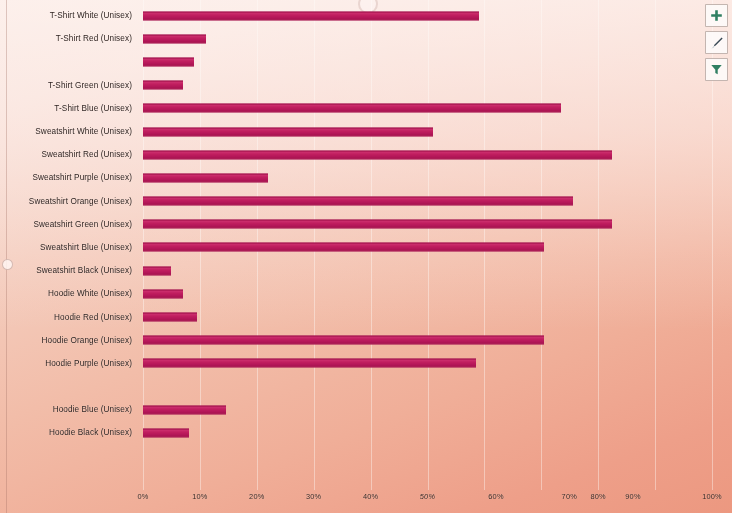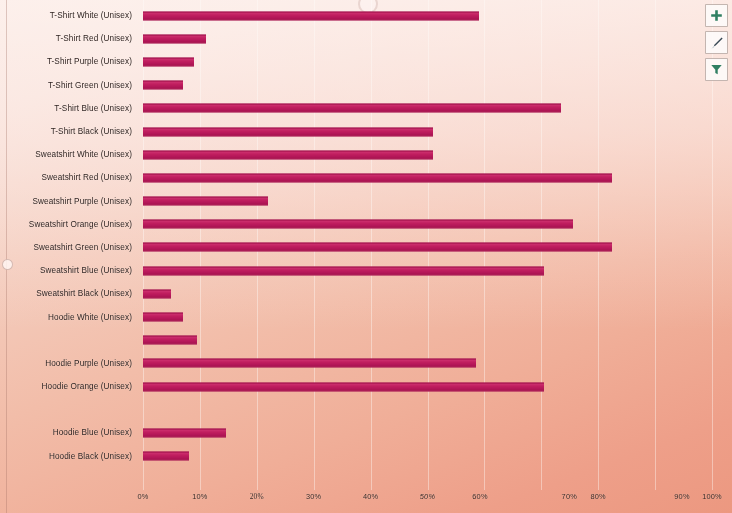--- a/index.html
+++ b/index.html
@@ -193,44 +193,37 @@
             <div class="bar" title="T-Shirt White (Unisex): 59%" style="width: 335.71px;"></div>
           </div>
         </div>
         <div class="row">
           <div class="row-label">T-Shirt Red (Unisex)</div>
           <div class="row-track">
             <div class="bar" title="T-Shirt Red (Unisex): 11%" style="width: 62.59px;"></div>
           </div>
         </div>
         <div class="row">
-          <div class="row-label">T-Shirt Purple (Unisex)</div>
           <div class="row-track">
             <div class="bar" title="T-Shirt Purple (Unisex): 9%" style="width: 51.21px;"></div>
           </div>
         </div>
         <div class="row">
           <div class="row-label">T-Shirt Green (Unisex)</div>
           <div class="row-track">
             <div class="bar" title="T-Shirt Green (Unisex): 7%" style="width: 39.83px;"></div>
           </div>
         </div>
         <div class="row">
           <div class="row-label">T-Shirt Blue (Unisex)</div>
           <div class="row-track">
             <div class="bar" title="T-Shirt Blue (Unisex): 73.5%" style="width: 418.215px;"></div>
           </div>
         </div>
         <div class="row">
-          <div class="row-label">T-Shirt Black (Unisex)</div>
-          <div class="row-track">
-            <div class="bar" title="T-Shirt Black (Unisex): 51%" style="width: 290.19px;"></div>
-          </div>
-        </div>
-        <div class="row">
           <div class="row-label">Sweatshirt White (Unisex)</div>
           <div class="row-track">
             <div class="bar" title="Sweatshirt White (Unisex): 51%" style="width: 290.19px;"></div>
           </div>
         </div>
         <div class="row">
           <div class="row-label">Sweatshirt Red (Unisex)</div>
           <div class="row-track">
             <div class="bar" title="Sweatshirt Red (Unisex): 82.5%" style="width: 469.425px;"></div>
           </div>
@@ -265,34 +258,35 @@
             <div class="bar" title="Sweatshirt Black (Unisex): 5%" style="width: 28.45px;"></div>
           </div>
         </div>
         <div class="row">
           <div class="row-label">Hoodie White (Unisex)</div>
           <div class="row-track">
             <div class="bar" title="Hoodie White (Unisex): 7%" style="width: 39.83px;"></div>
           </div>
         </div>
         <div class="row">
+          <div class="row-label">Hoodie Red (Unisex)</div>
           <div class="row-track">
             <div class="bar" title="Hoodie Red (Unisex): 9.5%" style="width: 54.055px;"></div>
           </div>
         </div>
         <div class="row">
+          <div class="row-label">Hoodie Orange (Unisex)</div>
+          <div class="row-track">
+            <div class="bar" title="Hoodie Orange (Unisex): 70.5%" style="width: 401.145px;"></div>
+          </div>
+        </div>
+        <div class="row">
           <div class="row-label">Hoodie Purple (Unisex)</div>
           <div class="row-track">
             <div class="bar" title="Hoodie Purple (Unisex): 58.5%" style="width: 332.865px;"></div>
-          </div>
-        </div>
-        <div class="row">
-          <div class="row-label">Hoodie Orange (Unisex)</div>
-          <div class="row-track">
-            <div class="bar" title="Hoodie Orange (Unisex): 70.5%" style="width: 401.145px;"></div>
           </div>
         </div>
         <div class="row">
           <div class="row-label"></div>
           <div class="row-track"></div>
         </div>
         <div class="row">
           <div class="row-label">Hoodie Blue (Unisex)</div>
           <div class="row-track">
             <div class="bar" title="Hoodie Blue (Unisex): 14.5%" style="width: 82.505px;"></div>
@@ -301,28 +295,28 @@
         <div class="row">
           <div class="row-label">Hoodie Black (Unisex)</div>
           <div class="row-track">
             <div class="bar" title="Hoodie Black (Unisex): 8%" style="width: 45.52px;"></div>
           </div>
         </div>
       </div>
     <div class="axis" id="axis">
         <div class="tick" style="left: 0px;">0%</div>
         <div class="tick" style="left: 56.9px;">10%</div>
-        <div class="tick" style="left: 113.8px; font-family: Liberation Serif, serif;">20%</div>
+        <div class="tick" style="left: 113.8px;">20%</div>
         <div class="tick" style="left: 170.7px;">30%</div>
         <div class="tick" style="left: 227.6px;">40%</div>
         <div class="tick" style="left: 284.5px; font-style: italic;">50%</div>
-        <div class="tick" style="left: 337px;">60%</div>
+        <div class="tick" style="left: 353px;">60%</div>
         <div class="tick" style="left: 398.3px; margin-left: 28px;">70%</div>
         <div class="tick" style="left: 455.2px;">80%</div>
-        <div class="tick" style="left: 539px;">90%</div>
+        <div class="tick" style="left: 490px;">90%</div>
         <div class="tick" style="left: 569px;">100%</div>
       </div>
   </div>
 
   <div class="toolbar">
     <div class="tool-btn">
       <span>
         <svg width="13" height="13" viewBox="0 0 13 13">
           <path d="M5.2 1.2h2.6v4h4v2.6h-4v4H5.2v-4h-4V5.2h4z" fill="#2f7f62" stroke="#25product" stroke-width="0"></path>
         </svg>

